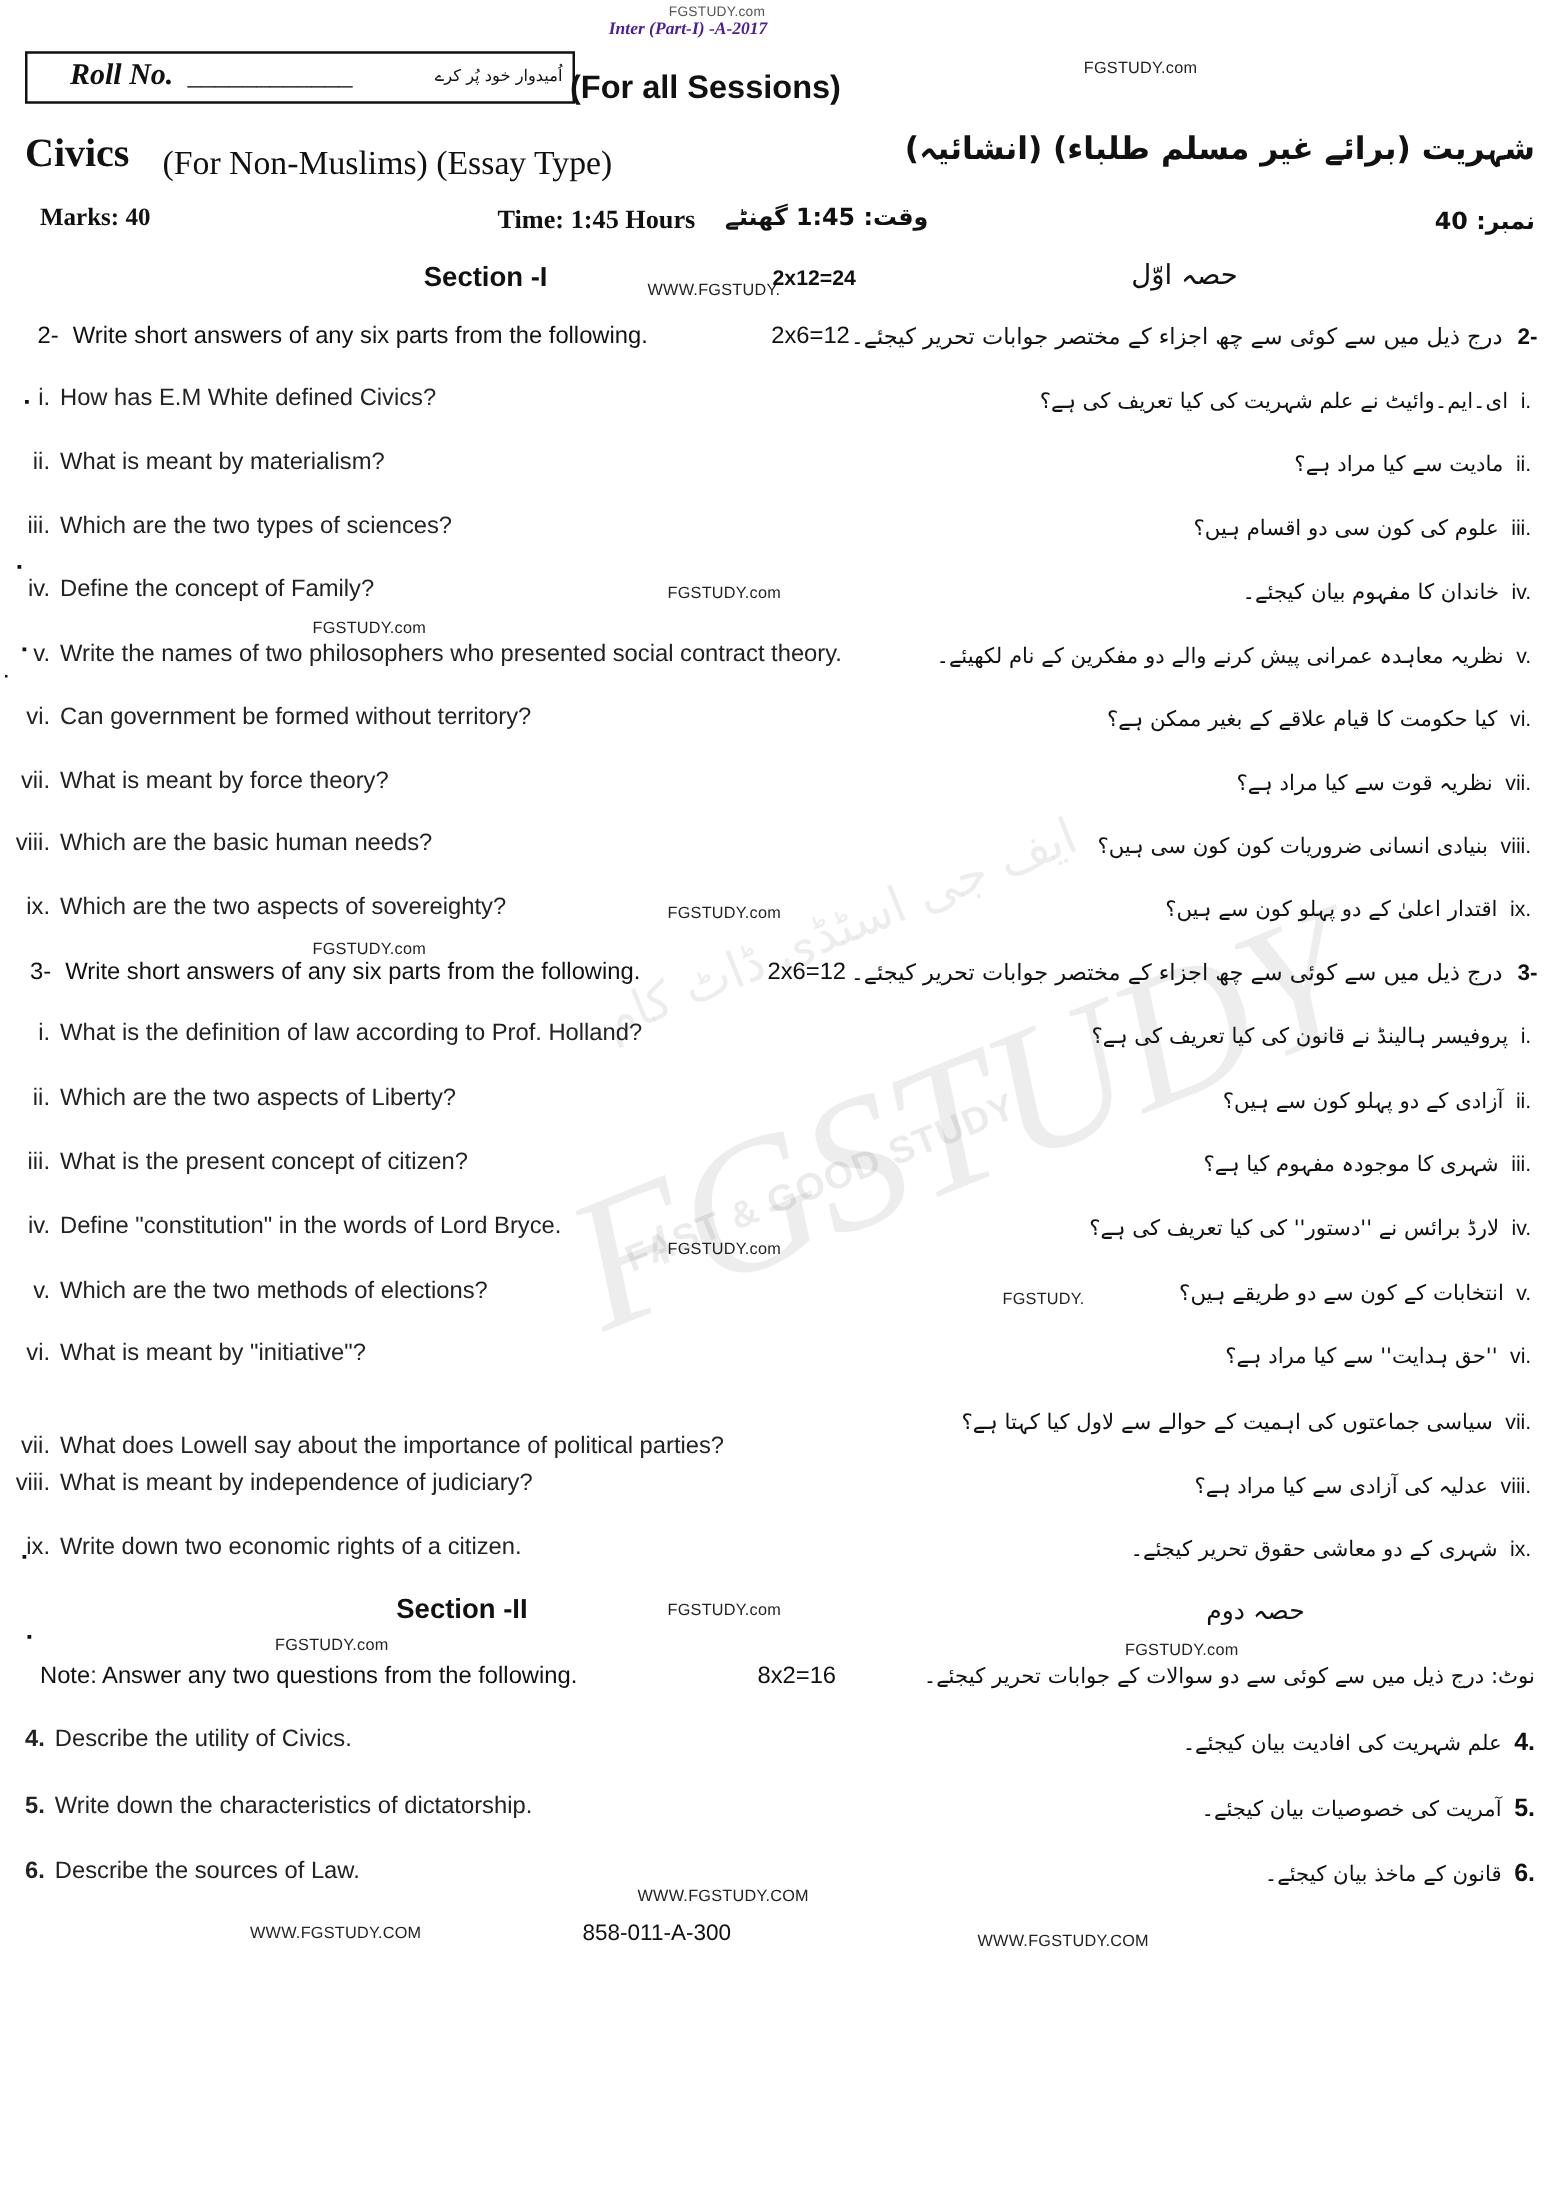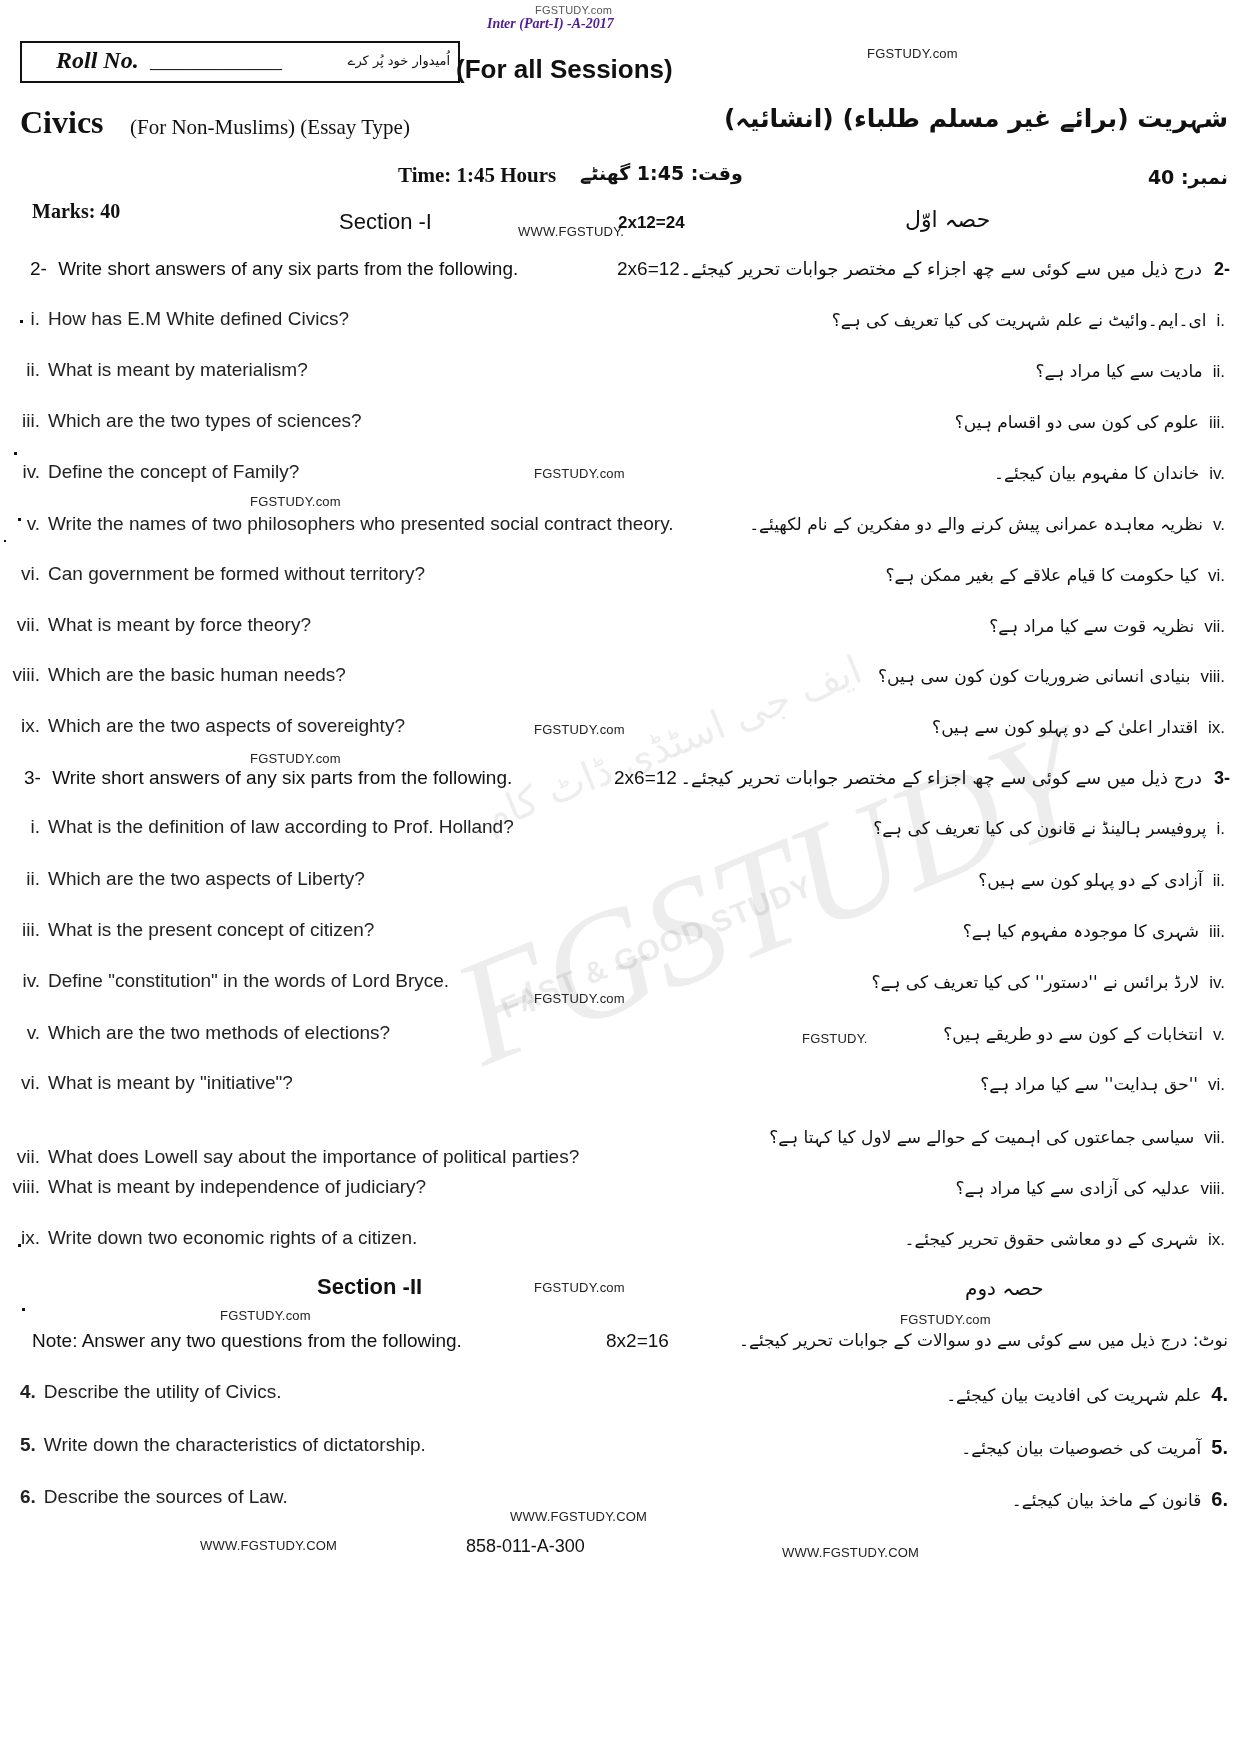--- a/index.html
+++ b/index.html
@@ -30,29 +30,29 @@
 <div class="roll-box">
   <span class="abs serif" style="left:34px; top:4px; font-size:24px; font-style:italic; font-weight:bold;">Roll No.</span>
   <span class="abs serif" style="left:128px; top:4px; font-size:22px;">____________</span>
   <span class="abs urdu" style="right:8px; top:10px; font-size:13px;">اُمیدوار خود پُر کرے</span>
 </div>
 
 <div class="abs sans" style="left:456px; top:54px; font-size:26px; font-weight:bold;">(For all Sessions)</div>
 <div class="abs wm" style="left:867px; top:46px;">FGSTUDY.com</div>
 
 <div class="abs serif" style="left:20px; top:104px; font-size:32px; font-weight:bold;">Civics</div>
-<div class="abs serif" style="left:130px; top:115px; font-size:21px;">(For Non-Muslims) (Essay Type)</div>
+<div class="abs serif" style="left:130px; top:115px; font-size:27px;">(For Non-Muslims) (Essay Type)</div>
 <div class="abs urdu" style="right:22px; top:104px; font-size:25px; font-weight:bold;">شہریت (برائے غیر مسلم طلباء) (انشائیہ)</div>
 
-<div class="abs serif" style="left:32px; top:163px; font-size:20px; font-weight:bold;margin-top:37px;">Marks: 40</div>
+<div class="abs serif" style="left:32px; top:163px; font-size:20px; font-weight:bold;">Marks: 40</div>
 <div class="abs serif" style="left:398px; top:163px; font-size:21px; font-weight:bold;">Time: 1:45 Hours</div>
 <div class="abs urdu" style="left:580px; top:162px; font-size:19px; font-weight:bold;">وقت: 1:45 گھنٹے</div>
 <div class="abs urdu" style="right:22px; top:166px; font-size:19px; font-weight:bold;">نمبر: 40</div>
 
-<div class="abs sans" style="left:339px; top:209px; font-size:22px; font-weight:normal;text-align:right;">Section -I</div>
+<div class="abs sans" style="left:339px; top:209px; font-size:22px; font-weight:bold;text-align:right;">Section -I</div>
 <div class="abs wm" style="left:518px; top:224px;">WWW.FGSTUDY.</div>
 <div class="abs sans" style="left:618px; top:213px; font-size:17px; font-weight:bold;">2x12=24</div>
 <div class="abs urdu" style="left:905px; top:207px; font-size:22px;">حصہ اوّل</div>
 
 <div class="abs heading" style="left:30px; top:258px;">
   <span>2-</span>
   <span style="margin-left:6px;">Write short answers of any six parts from the following.</span>
 </div>
 <div class="abs heading" style="left:617px; top:258px;">2x6=12</div>
 <div class="abs urdu" style="right:20px; top:258px; font-size:18px;">

